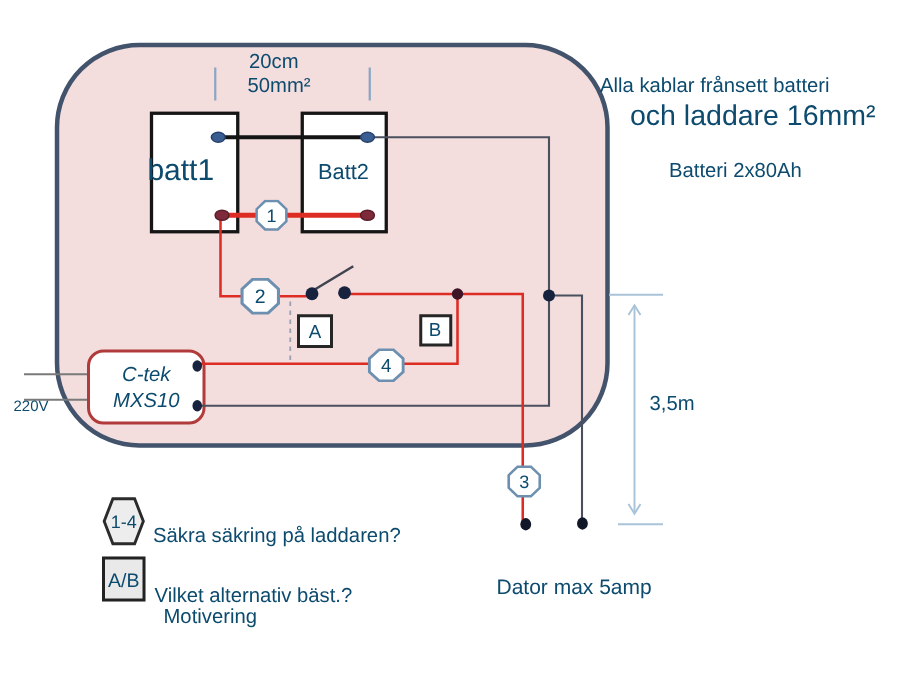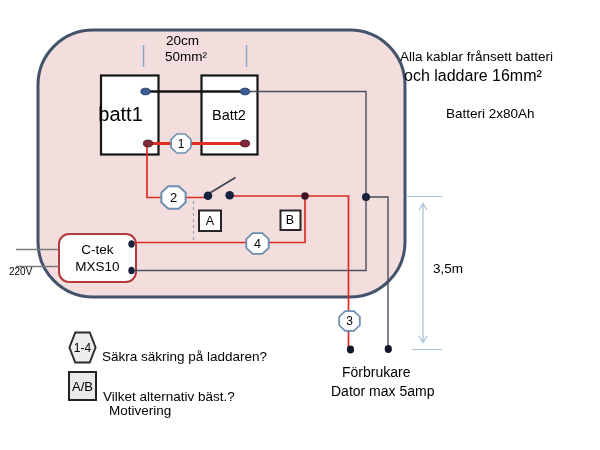--- a/index.html
+++ b/index.html
@@ -1,28 +1,28 @@
 <!DOCTYPE html>
 <html><head>
 <meta charset="utf-8">
 <style>
   html,body{margin:0;padding:0;background:#ffffff;}
   .stage{
     position:relative;width:600px;height:450px;background:#ffffff;overflow:hidden;
-    font-family:"Liberation Sans","DejaVu Sans",sans-serif;color:#000000;
+    font-family:"Liberation Sans","DejaVu Sans",sans-serif;color:#0c4a6e;
   }
   .stage svg.layer{position:absolute;left:0;top:0;}
   .txt{position:absolute;white-space:nowrap;line-height:1.15;}
   .boxlabel{
     position:absolute;display:flex;align-items:center;justify-content:center;
     text-align:center;
   }
   .charger-label{
     position:absolute;display:flex;flex-direction:column;align-items:center;justify-content:center;
-    gap:2px;text-align:center;
+    gap:2px;text-align:center;font-style:italic;
   }
   .badge{position:absolute;display:flex;align-items:center;justify-content:center;}
   .badge svg{position:absolute;left:0;top:0;width:100%;height:100%;}
   .badge span{position:relative;z-index:1;}
   .legend-sym{position:absolute;display:flex;align-items:center;justify-content:center;}
   .legend-sym svg{position:absolute;left:0;top:0;width:100%;height:100%;}
   .legend-sym span{position:relative;z-index:1;}
   .ab-box{
     position:absolute;display:flex;align-items:center;justify-content:center;
     background:#e9e9e9;border:2.5px solid #222;box-sizing:border-box;
@@ -92,38 +92,37 @@
     <ellipse cx="131.5" cy="270.5" rx="3.2" ry="3.8" fill="#16223e"></ellipse>
 
     <ellipse cx="350.5" cy="349.5" rx="3.6" ry="4.1" fill="#101728"></ellipse>
     <ellipse cx="388.3" cy="349" rx="3.6" ry="4.1" fill="#101728"></ellipse>
   </svg>
 
   <div class="txt" style="left:166px;top:33px;font-size:13.5px">20cm</div>
   <div class="txt" style="left:165px;top:49px;font-size:13.5px">50mm²</div>
 
   <div class="txt" style="left:400px;top:49px;font-size:13.5px">Alla kablar frånsett batteri</div>
-  <div class="txt" style="left:404px;top:67px;font-size:16px">och laddare 16mm²</div>
+  <div class="txt" style="left:420px;top:67px;font-size:19px">och laddare 16mm²</div>
   <div class="txt" style="left:446px;top:106px;font-size:13.5px">Batteri 2x80Ah</div>
 
   <div class="boxlabel" style="left:101px;top:75px;width:39px;height:79px;font-size:20px">batt1</div>
   <div class="boxlabel" style="left:201px;top:75px;width:56px;height:79px;font-size:14.5px">Batt2</div>
 
   <div class="boxlabel" style="left:199px;top:210px;width:22px;height:21px;font-size:12.5px">A</div>
   <div class="boxlabel" style="left:280px;top:210px;width:20px;height:20px;font-size:12.5px">B</div>
 
   <div class="charger-label" style="left:59px;top:234px;width:77px;height:48px;font-size:13.5px">
     <span>C-tek</span>
     <span>MXS10</span>
   </div>
 
   <div class="txt" style="left:9px;top:266px;font-size:10px">220V</div>
   <div class="txt" style="left:433px;top:261px;font-size:13.5px">3,5m</div>
 
-  <div class="txt" style="left:342px;top:364px;font-size:14px">Förbrukare</div>
   <div class="txt" style="left:331px;top:383px;font-size:14px">Dator max 5amp</div>
 
   <div class="badge" style="left:170px;top:133px;width:22px;height:21px;font-size:12px">
     <svg viewBox="0 0 26 26" preserveAspectRatio="none">
         <polygon points="8,1.3 18,1.3 24.7,8 24.7,18 18,24.7 8,24.7 1.3,18 1.3,8" fill="#ffffff" stroke="#6d8fb0" stroke-width="2"></polygon>
       </svg>
     <span>1</span>
   </div>
   <div class="badge" style="left:160px;top:185px;width:27px;height:25px;font-size:13px">
     <svg viewBox="0 0 26 26" preserveAspectRatio="none">

